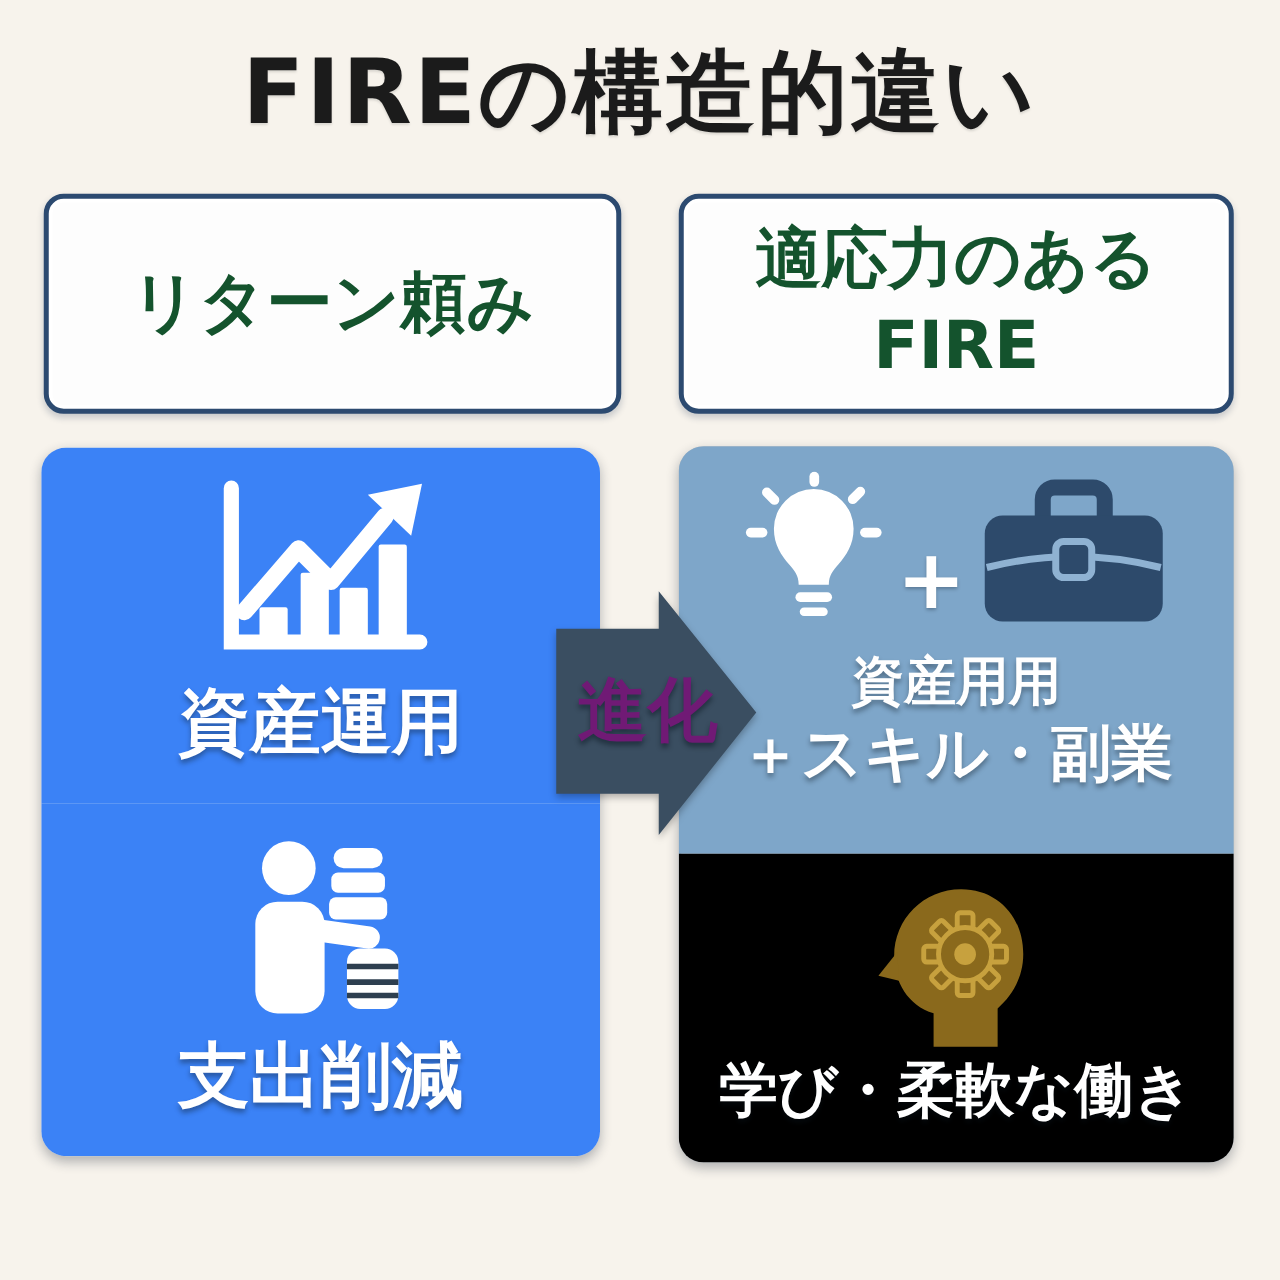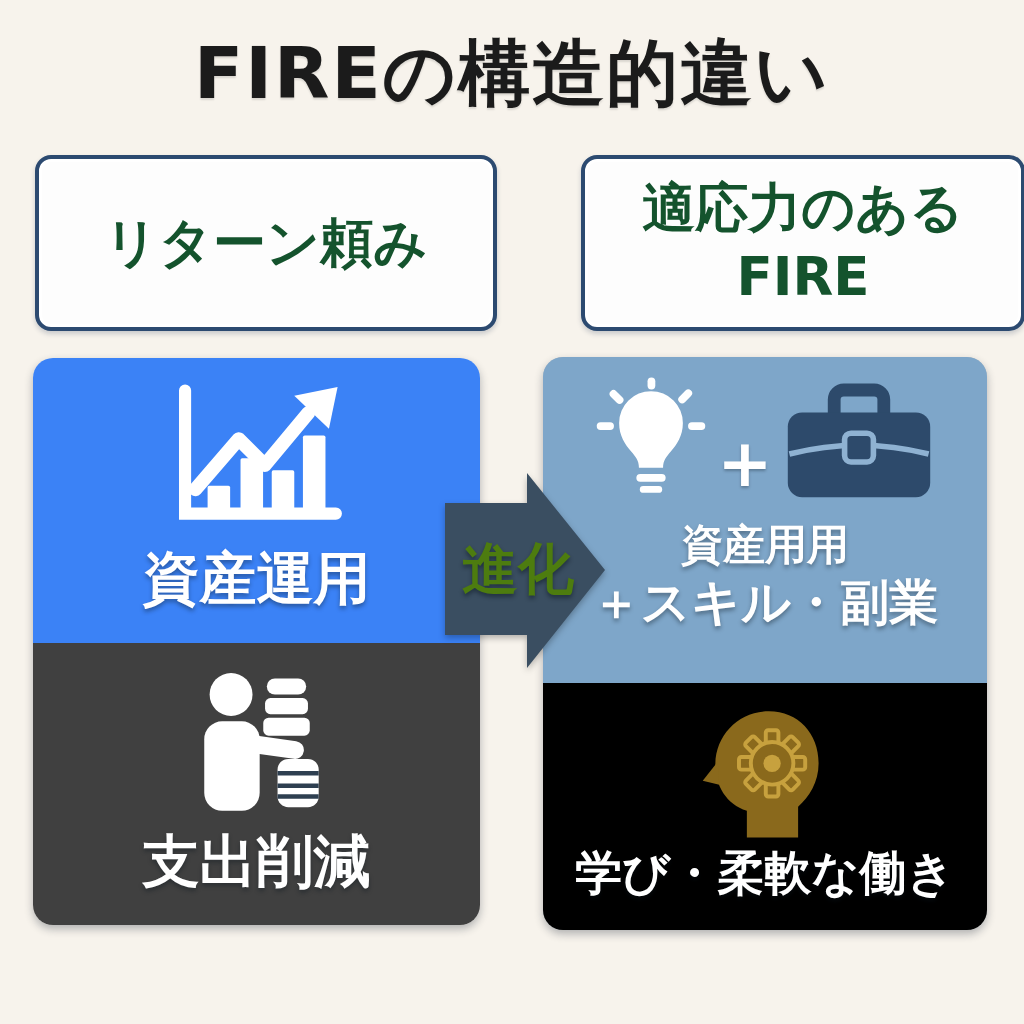--- a/index.html
+++ b/index.html
@@ -14,31 +14,31 @@
     letter-spacing:2px; text-shadow:0 2px 2px rgba(0,0,0,.12);
   }
   .header-box {
     position:absolute; top:155px; height:176px; box-sizing:border-box;
     background:#fdfdfd; border:4px solid #2c4a70; border-radius:16px;
     box-shadow: inset 0 0 0 3px rgba(255,255,255,.95), 0 3px 5px rgba(40,60,90,.22);
     display:flex; flex-direction:column; align-items:center; justify-content:center;
     font-weight:800; font-size:53px; line-height:1.3; color:#14532d; text-align:center;
   }
   .header-box.hleft  { left:35px;  width:462px; }
-  .header-box.hright { left:543px; width:444px;margin-left:38px; }
+  .header-box.hright { left:543px; width:444px; }
   .column {
     position:absolute; border-radius:20px; overflow:hidden;
     box-shadow:0 4px 9px rgba(30,40,55,.32); z-index:1;
   }
   .column.cleft  { left:33px;  top:358px; width:447px; height:567px; }
   .column.cright { left:543px; top:357px; width:444px; height:573px;
                    outline:2px solid rgba(52,82,115,.35); outline-offset:-2px; }
   .panel { position:relative; display:flex; flex-direction:column; align-items:center; }
   .panel.asset    { height:285px; background:#3b82f6; }
-  .panel.expense  { height:282px; background:#404040; }
+  .panel.expense  { height:282px; background:#3b82f6; }
   .panel.skills   { height:326px; background:#7ea6c9; }
   .panel.learning { height:247px; background:#000000; }
   .panel-label {
     color:#ffffff; font-weight:800; text-align:center;
     text-shadow:0 3px 4px rgba(10,20,30,.38); line-height:1.15;
   }
   .asset .icon-wrap    { margin-top:26px; }
   .asset .panel-label  { font-size:57px; margin-top:8px; }
   .expense .icon-wrap  { margin-top:22px; }
   .expense .panel-label{ font-size:57px; margin-top:8px; }
@@ -52,21 +52,21 @@
   .skills .line1 { font-size:42px; margin-top:10px; }
   .skills .line2 { font-size:49px; margin-top:6px; }
   .learning .icon-wrap   { margin-top:12px; }
   .learning .panel-label { font-size:47px; margin-top:4px; }
   .arrow-svg {
     position:absolute; left:430px; top:455px; z-index:2;
     filter:drop-shadow(0 3px 3px rgba(0,0,0,.28));
   }
   .arrow-label {
     position:absolute; left:448px; top:541px; width:140px; z-index:3;
-    text-align:center; color:#4d7c0f; font-size:56px; font-weight:800;
+    text-align:center; color:#701a75; font-size:56px; font-weight:800;
     text-shadow:0 3px 4px rgba(5,15,25,.45); line-height:1;
   }
 </style>
 </head>
 <body>
 
 <div class="canvas">
 
   <div class="title">FIREの構造的違い</div>
 

